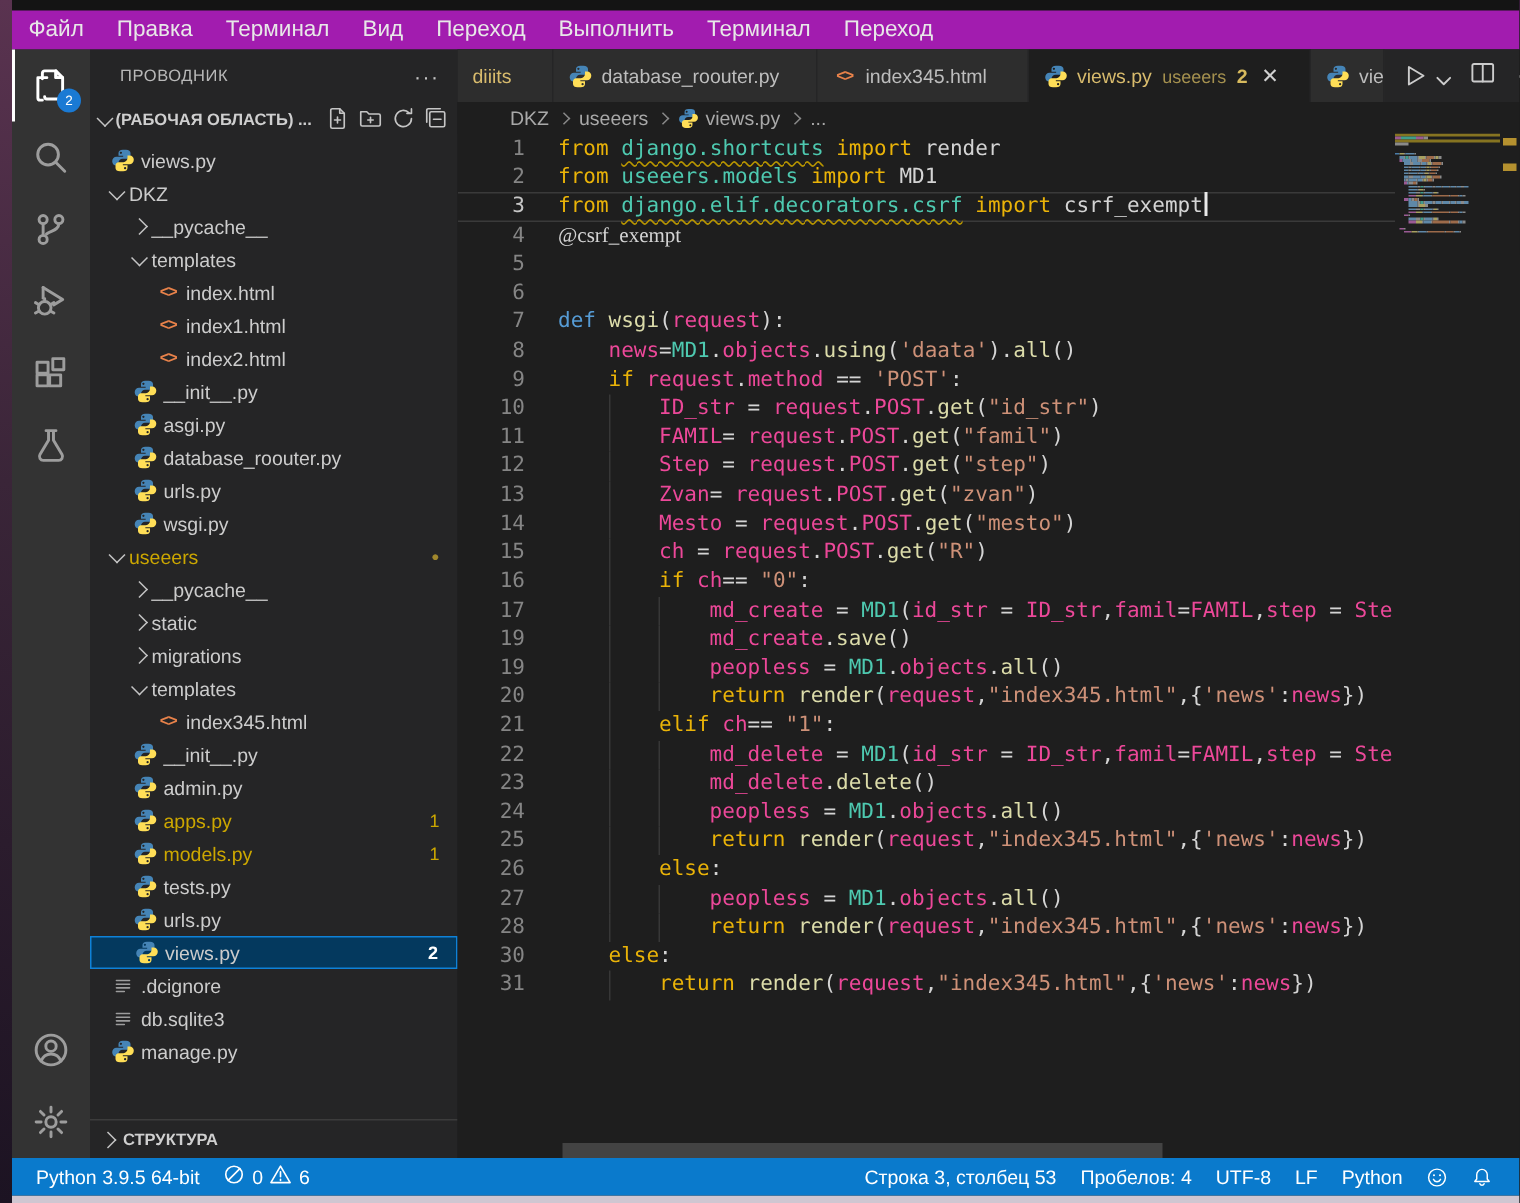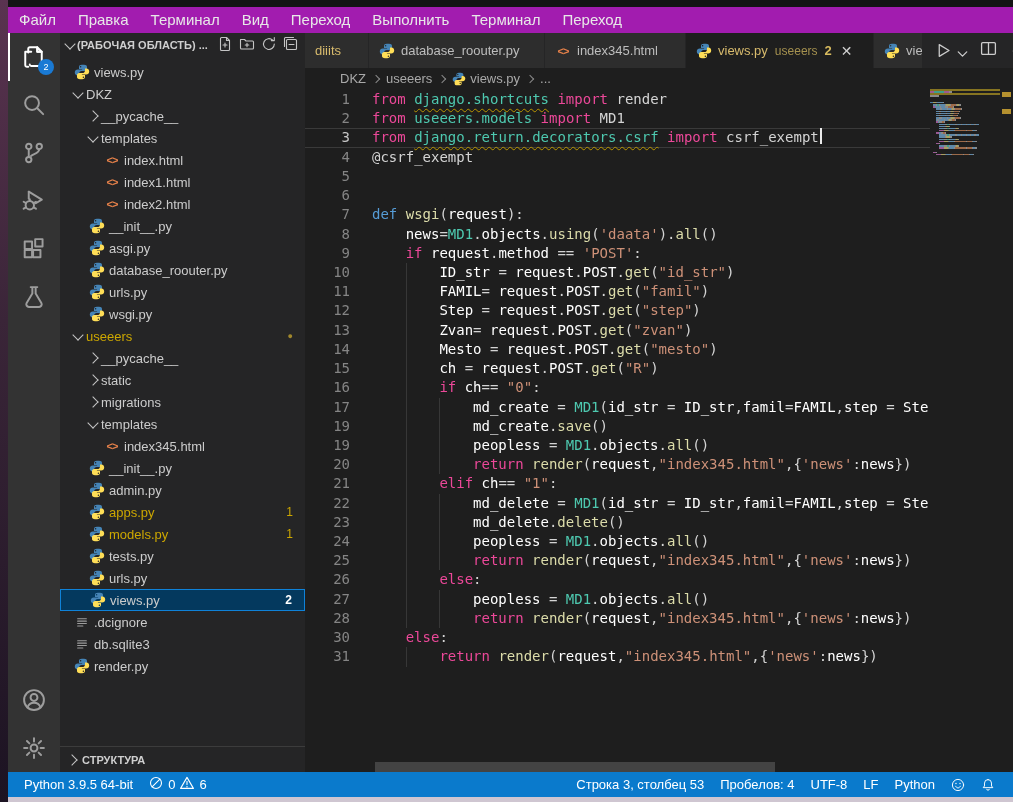--- a/index.html
+++ b/index.html
@@ -75,22 +75,22 @@
   
   .codearea{flex:1;position:relative;overflow:hidden;}
   .code{position:absolute;left:0;top:1px;right:83px;font-family:"DejaVu Sans Mono","Liberation Mono",monospace;
         font-size:14px;line-height:19.23px;color:#d4d4d4;}
   .line{height:19.23px;display:flex;white-space:pre;}
   .line.cur{box-shadow:inset 0 1px 0 #3a3a3a,inset 0 -1px 0 #3a3a3a;}
   .gutter{width:67px;padding-right:22px;box-sizing:border-box;text-align:right;color:#858585;flex:none;}
   .line.cur .gutter{color:#c6c6c6;}
   .ind{display:inline-block;width:33.7px;flex:none;}
   .ind:not(:first-child){border-left:1px solid #373737;box-sizing:border-box;}
-  .tk.k{color:#ec4899;} .tk.d{color:#569CD6;} .tk.c{color:#4EC9B0;}
-  .tk.f{color:#DCDCAA;} .tk.v{color:#ffffff;} .tk.s{color:#CE9178;} .tk.p{color:#d4d4d4;}
+  .tk.k{color:#eab308;} .tk.d{color:#569CD6;} .tk.c{color:#4EC9B0;}
+  .tk.f{color:#DCDCAA;} .tk.v{color:#ec4899;} .tk.s{color:#CE9178;} .tk.p{color:#d4d4d4;}
   .tk.sq{text-decoration-line:underline;text-decoration-style:wavy;text-decoration-color:#b89500;
          text-decoration-thickness:1px;text-underline-offset:4px;}
   .cursor{display:inline-block;width:2px;height:16px;background:#eaeaea;margin-left:1px;vertical-align:-3px;}
 
   .minimap{position:absolute;top:0;right:13px;width:70px;}
   .mm-row{height:2.16px;position:relative;}
   .mm-row.hl{background:#867421;}
   .mm-tk{display:inline-block;height:1.5px;vertical-align:top;}
   .ruler{position:absolute;top:0;right:0;width:13px;height:100%;}
   .ruler .mark{position:absolute;left:2px;width:9px;height:5px;background:#b5912f;}
@@ -174,20 +174,24 @@
           </svg>
         </div>
         <div class="ab-item">
           <svg viewBox="0 0 16 16" stroke-linecap="round" stroke-linejoin="round">
             <circle cx="8" cy="8" r="2.3"></circle>
             <path d="M8 1.4v2.2M8 12.4v2.2M1.4 8h2.2M12.4 8h2.2M3.3 3.3l1.6 1.6M11.1 11.1l1.6 1.6M12.7 3.3l-1.6 1.6M4.9 11.1l-1.6 1.6"></path>
           </svg>
         </div>
       </div>
     <div class="sidebar">
+      <div class="sb-title-row">
+        <span class="sb-title">ПРОВОДНИК</span>
+        <span class="sb-title-more">···</span>
+      </div>
       <div class="sb-section">
         <span class="chev down"></span>
         <span>(РАБОЧАЯ ОБЛАСТЬ) ...</span>
         <span class="sb-actions">
             <span><svg viewBox="0 0 16 16" stroke-linecap="round" stroke-linejoin="round">
                 <path d="M9.5 1.5h-5a1 1 0 0 0-1 1v11a1 1 0 0 0 1 1h7a1 1 0 0 0 1-1V4.5z"></path>
                 <path d="M9.5 1.5v3h3M6 9h4M8 7v4"></path>
               </svg></span>
             <span><svg viewBox="0 0 16 16" stroke-linecap="round" stroke-linejoin="round">
                 <path d="M1.5 3.5h4L7 5h6.5a1 1 0 0 1 1 1v6a1 1 0 0 1-1 1h-11a1 1 0 0 1-1-1z"></path>
@@ -389,21 +393,21 @@
             </span>
             <span class="lbl">db.sqlite3</span>
           </div>
           <div class="trow" style="padding-left: 14px;">
             <span class="ficon py">
               <svg viewBox="0 0 16 16">
                 <path fill="#4584b6" d="M7.9.8C6 .8 5 1.7 5 3v1.9h3.1v.6H3.7C2.1 5.5.8 6.7.8 8.5S2 11.4 3.5 11.4H5V9.6C5 8.1 6.2 6.9 7.7 6.9h3.2c1.2 0 2.1-1 2.1-2.2V3c0-1.3-1.1-2.2-3-2.2H7.9zM6.6 2.1a.76.76 0 1 1 0 1.52.76.76 0 0 1 0-1.52z"></path>
                 <path fill="#ffde57" d="M8.1 15.2c1.9 0 2.9-.9 2.9-2.2v-1.9H7.9v-.6h4.4c1.6 0 2.9-1.2 2.9-3S14 4.6 12.5 4.6H11v1.8c0 1.5-1.2 2.7-2.7 2.7H5.1C3.9 9.1 3 10.1 3 11.3v1.7c0 1.3 1.1 2.2 3 2.2h2.1zm1.3-1.3a.76.76 0 1 1 0-1.52.76.76 0 0 1 0 1.52z"></path>
               </svg>
             </span>
-            <span class="lbl">render.py</span>
+            <span class="lbl">manage.py</span>
           </div>
         </div>
       <div class="sb-outline">
         <span class="chev right" style="margin:0 6px 0 2px"></span>
         <span>СТРУКТУРА</span>
       </div>
     </div>
     <div class="editorcol">
       <div class="tabbar">
           <div class="tab warn" style="width: 64px; gap: 29px;">
@@ -481,22 +485,22 @@
           </span>
           <span class="bc-sep"></span>
           <span class="crumb">
             <span>...</span>
           </span>
         </div>
       <div class="codearea">
         <div class="code">
             <div class="line"><span class="gutter">1</span><span style="display: inline-flex;"><span class="tk k">from </span><span class="tk c sq">django.shortcuts</span><span class="tk k"> import </span><span class="tk p">render</span></span></div>
             <div class="line"><span class="gutter">2</span><span style="display: inline-flex;"><span class="tk k">from </span><span class="tk c">useeers.models</span><span class="tk k"> import </span><span class="tk p">MD1</span></span></div>
-            <div class="line cur"><span class="gutter">3</span><span style="display: inline-flex;"><span class="tk k">from </span><span class="tk c sq">django.return.decorators.csrf</span><span class="tk k"> import </span><span class="tk p">csrf_exempt</span><span class="cursor"></span></span></div>
-            <div class="line"><span class="gutter">4</span><span style="display: inline-flex;"><span class="tk p">@csrf_exempt</span></span></div>
+            <div class="line cur"><span class="gutter">3</span><span style="display: inline-flex;"><span class="tk k">from </span><span class="tk c sq">django.elif.decorators.csrf</span><span class="tk k"> import </span><span class="tk p">csrf_exempt</span><span class="cursor"></span></span></div>
+            <div class="line"><span class="gutter">4</span><span style="display: inline-flex; font-family: Liberation Serif, serif;"><span class="tk p">@csrf_exempt</span></span></div>
             <div class="line"><span class="gutter">5</span><span style="display: inline-flex;"></span></div>
             <div class="line"><span class="gutter">6</span><span style="display: inline-flex;"></span></div>
             <div class="line"><span class="gutter">7</span><span style="display: inline-flex;"><span class="tk d">def </span><span class="tk f">wsgi</span><span class="tk p">(</span><span class="tk v">request</span><span class="tk p">):</span></span></div>
             <div class="line"><span class="gutter">8</span><span style="display: inline-flex;"><span class="ind"></span><span class="tk v">news</span><span class="tk p">=</span><span class="tk c">MD1</span><span class="tk p">.</span><span class="tk v">objects</span><span class="tk p">.</span><span class="tk f">using</span><span class="tk p">(</span><span class="tk s">'daata'</span><span class="tk p">).</span><span class="tk f">all</span><span class="tk p">()</span></span></div>
             <div class="line"><span class="gutter">9</span><span style="display: inline-flex;"><span class="ind"></span><span class="tk k">if </span><span class="tk v">request</span><span class="tk p">.</span><span class="tk v">method</span><span class="tk p"> == </span><span class="tk s">'POST'</span><span class="tk p">:</span></span></div>
             <div class="line"><span class="gutter">10</span><span style="display: inline-flex;"><span class="ind"></span><span class="ind"></span><span class="tk v">ID_str</span><span class="tk p"> = </span><span class="tk v">request</span><span class="tk p">.</span><span class="tk v">POST</span><span class="tk p">.</span><span class="tk f">get</span><span class="tk p">(</span><span class="tk s">"id_str"</span><span class="tk p">)</span></span></div>
             <div class="line"><span class="gutter">11</span><span style="display: inline-flex;"><span class="ind"></span><span class="ind"></span><span class="tk v">FAMIL</span><span class="tk p">= </span><span class="tk v">request</span><span class="tk p">.</span><span class="tk v">POST</span><span class="tk p">.</span><span class="tk f">get</span><span class="tk p">(</span><span class="tk s">"famil"</span><span class="tk p">)</span></span></div>
             <div class="line"><span class="gutter">12</span><span style="display: inline-flex;"><span class="ind"></span><span class="ind"></span><span class="tk v">Step</span><span class="tk p"> = </span><span class="tk v">request</span><span class="tk p">.</span><span class="tk v">POST</span><span class="tk p">.</span><span class="tk f">get</span><span class="tk p">(</span><span class="tk s">"step"</span><span class="tk p">)</span></span></div>
             <div class="line"><span class="gutter">13</span><span style="display: inline-flex;"><span class="ind"></span><span class="ind"></span><span class="tk v">Zvan</span><span class="tk p">= </span><span class="tk v">request</span><span class="tk p">.</span><span class="tk v">POST</span><span class="tk p">.</span><span class="tk f">get</span><span class="tk p">(</span><span class="tk s">"zvan"</span><span class="tk p">)</span></span></div>
             <div class="line"><span class="gutter">14</span><span style="display: inline-flex;"><span class="ind"></span><span class="ind"></span><span class="tk v">Mesto</span><span class="tk p"> = </span><span class="tk v">request</span><span class="tk p">.</span><span class="tk v">POST</span><span class="tk p">.</span><span class="tk f">get</span><span class="tk p">(</span><span class="tk s">"mesto"</span><span class="tk p">)</span></span></div>

